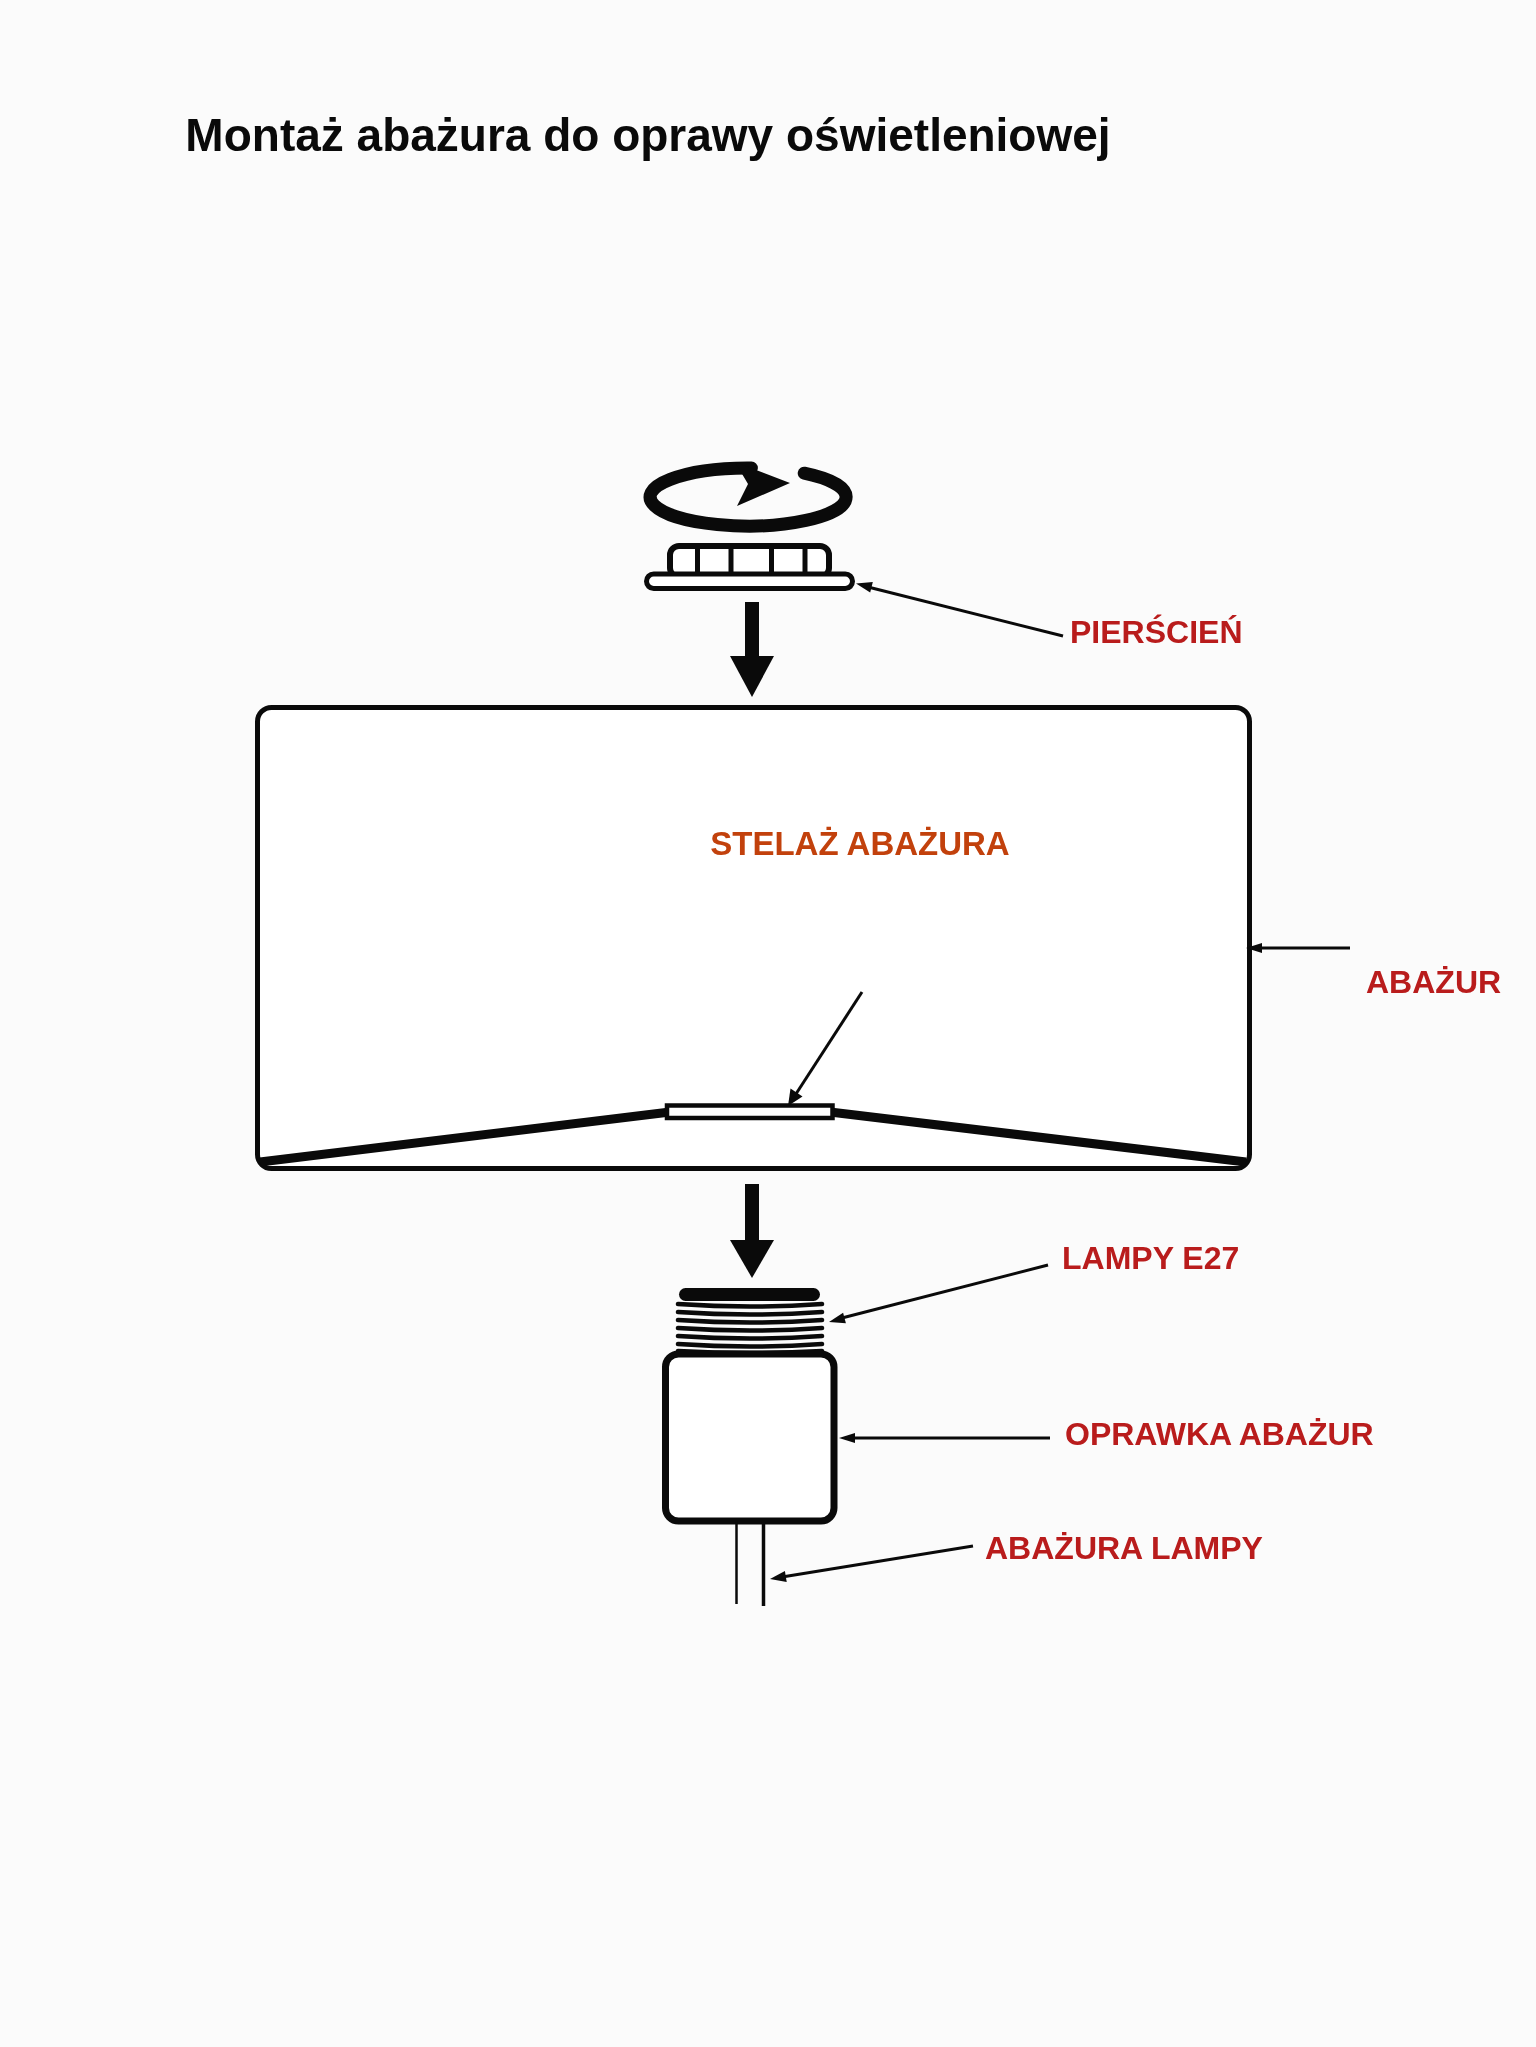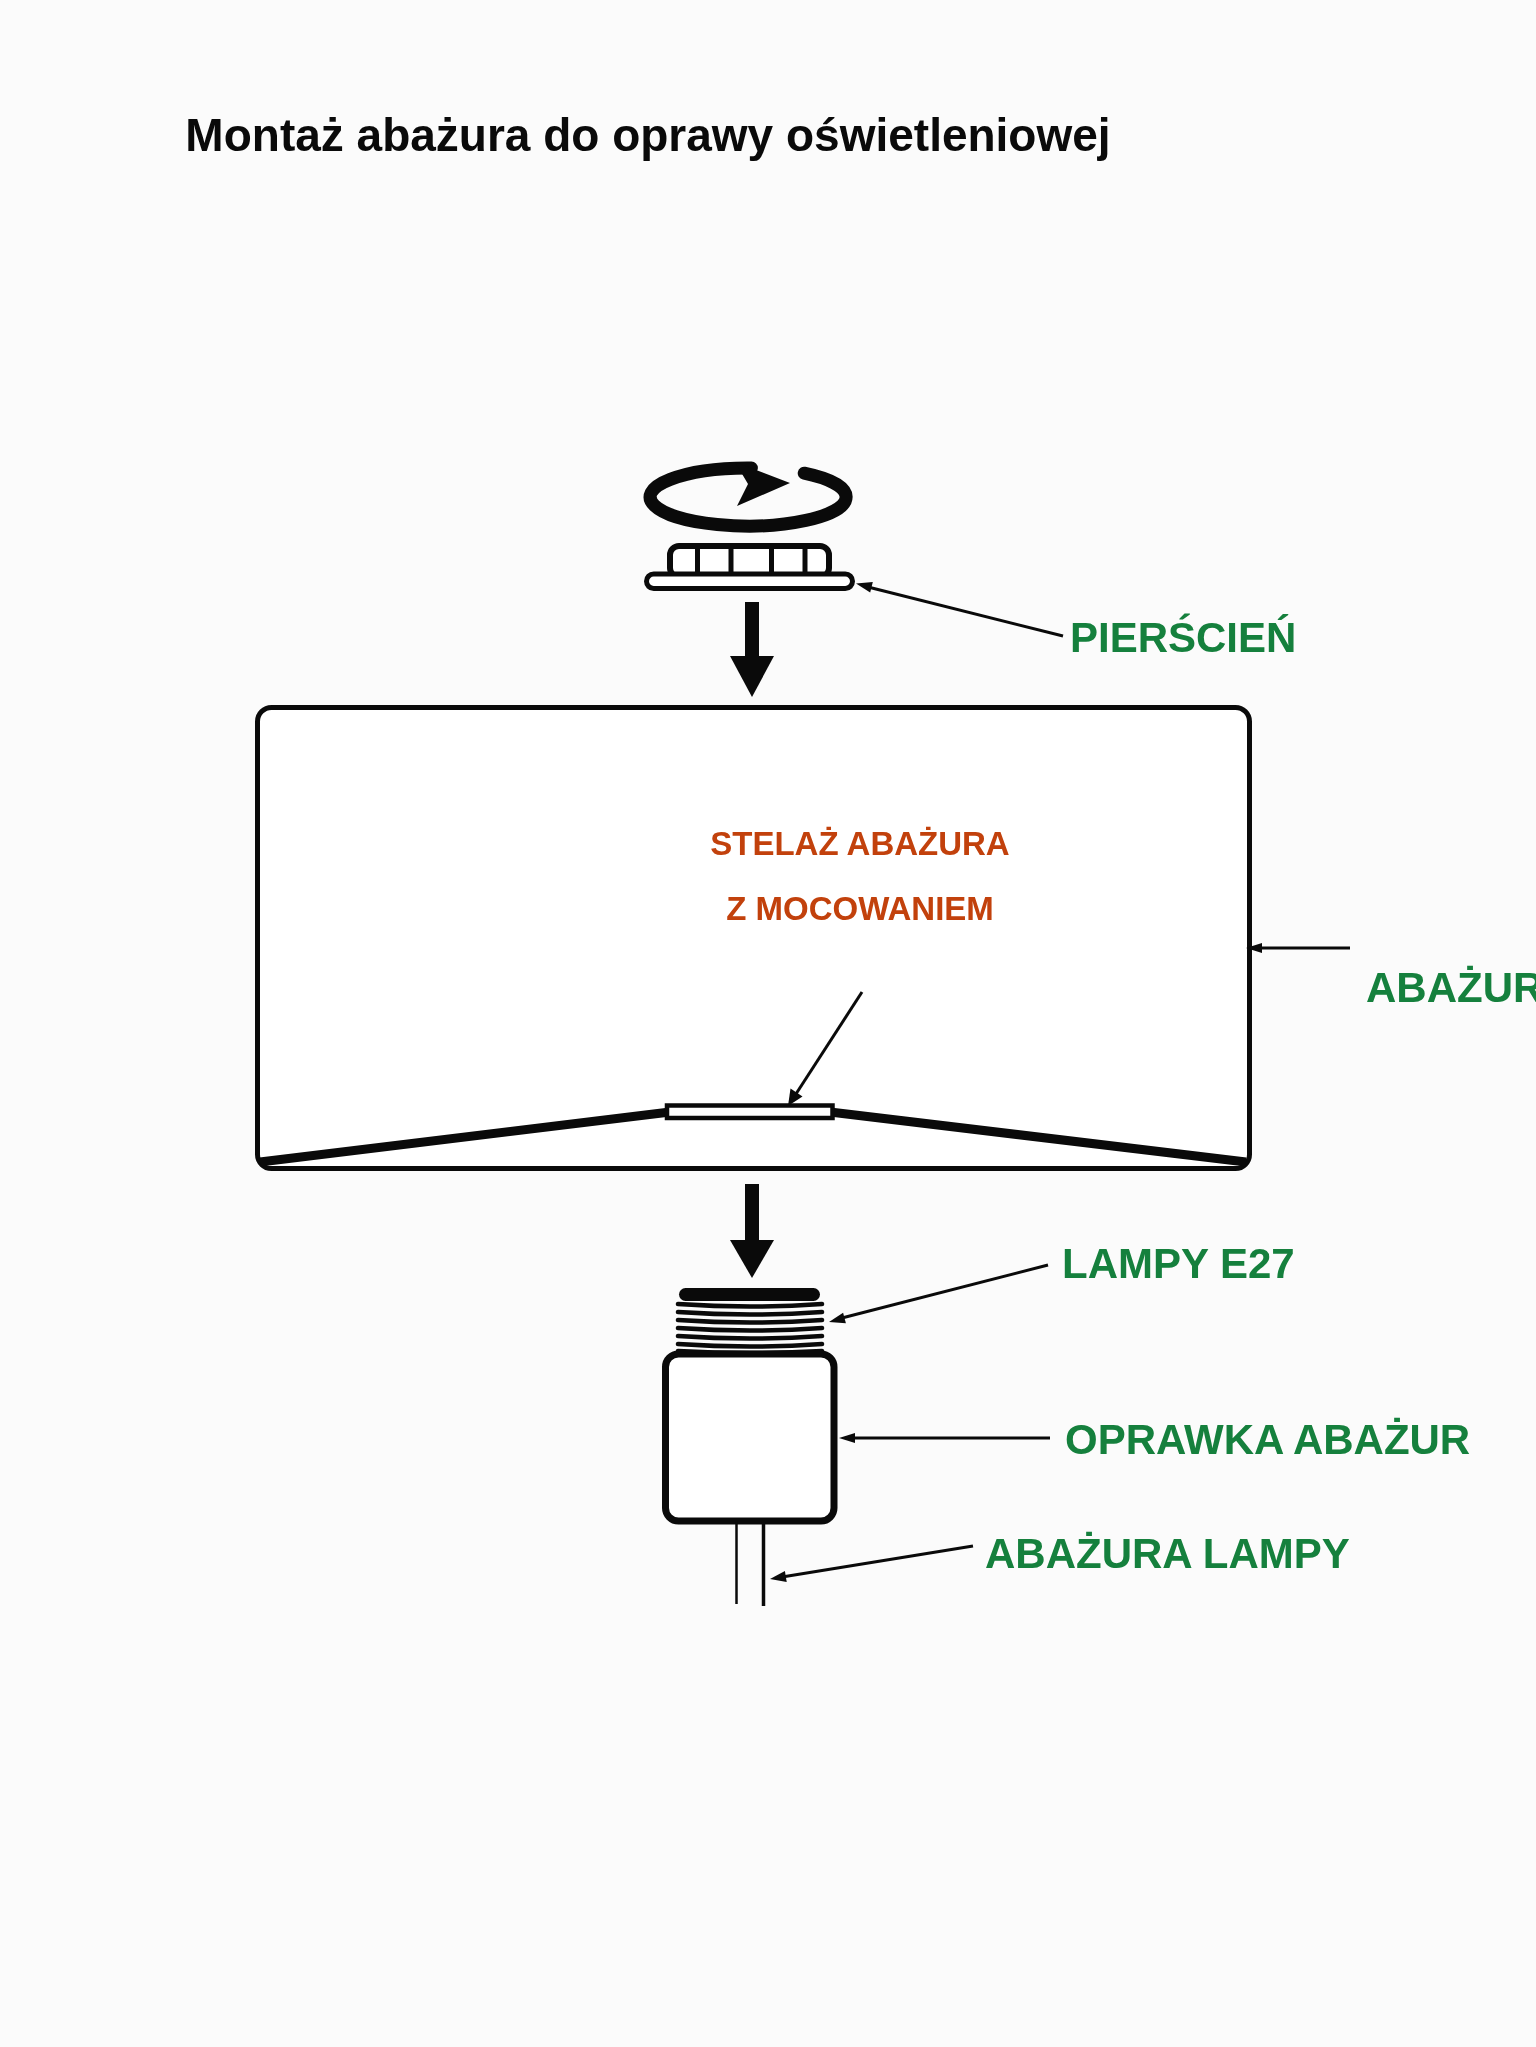--- a/index.html
+++ b/index.html
@@ -16,24 +16,24 @@
     position:absolute;
     left:0;top:110px;width:1296px;
     text-align:center;
     font-size:46px;font-weight:700;
     line-height:1.1;
     letter-spacing:0px;
     color:#0a0a0a;
   }
   .lbl{
     position:absolute;
-    font-size:42px;font-weight:700;
+    font-size:32px;font-weight:700;
     line-height:1.15;
     white-space:nowrap;
-    color:#15803d;
+    color:#b91c1c;
   }
   .note-line{
     position:absolute;
     left:560px;width:600px;
     text-align:center;
     font-size:33px;font-weight:700;
     line-height:1.15;
     white-space:nowrap;
     color:#c2410c;
   }
@@ -126,21 +126,20 @@
       <line class="ink-stroke" stroke-width="3.5" x1="763.5" y1="1522" x2="763.5" y2="1606"></line>
     </g>
 
     <g>
       <line class="ink-stroke" stroke-width="3" x1="973" y1="1546" x2="782" y2="1577"></line>
       <polygon class="ink-fill" points="770,1579 784.9,1571 786.7,1581.9"></polygon>
     </g>
   </svg>
 
   <div class="note-line" style="top:825px;">STELAŻ ABAŻURA</div>
-  <div class="note-line" style="top:890px;">Z MOCOWANIEM</div>
 
   <div class="lbl" style="left:1070px;top:614px;">PIERŚCIEŃ</div>
   <div class="lbl" style="left:1366px;top:964px;">ABAŻUR</div>
   <div class="lbl" style="left:1062px;top:1240px;">LAMPY E27</div>
   <div class="lbl" style="left:1065px;top:1416px;">OPRAWKA ABAŻUR</div>
   <div class="lbl" style="left:985px;top:1530px;">ABAŻURA LAMPY</div>
 
 </div>
 
 </body></html>

